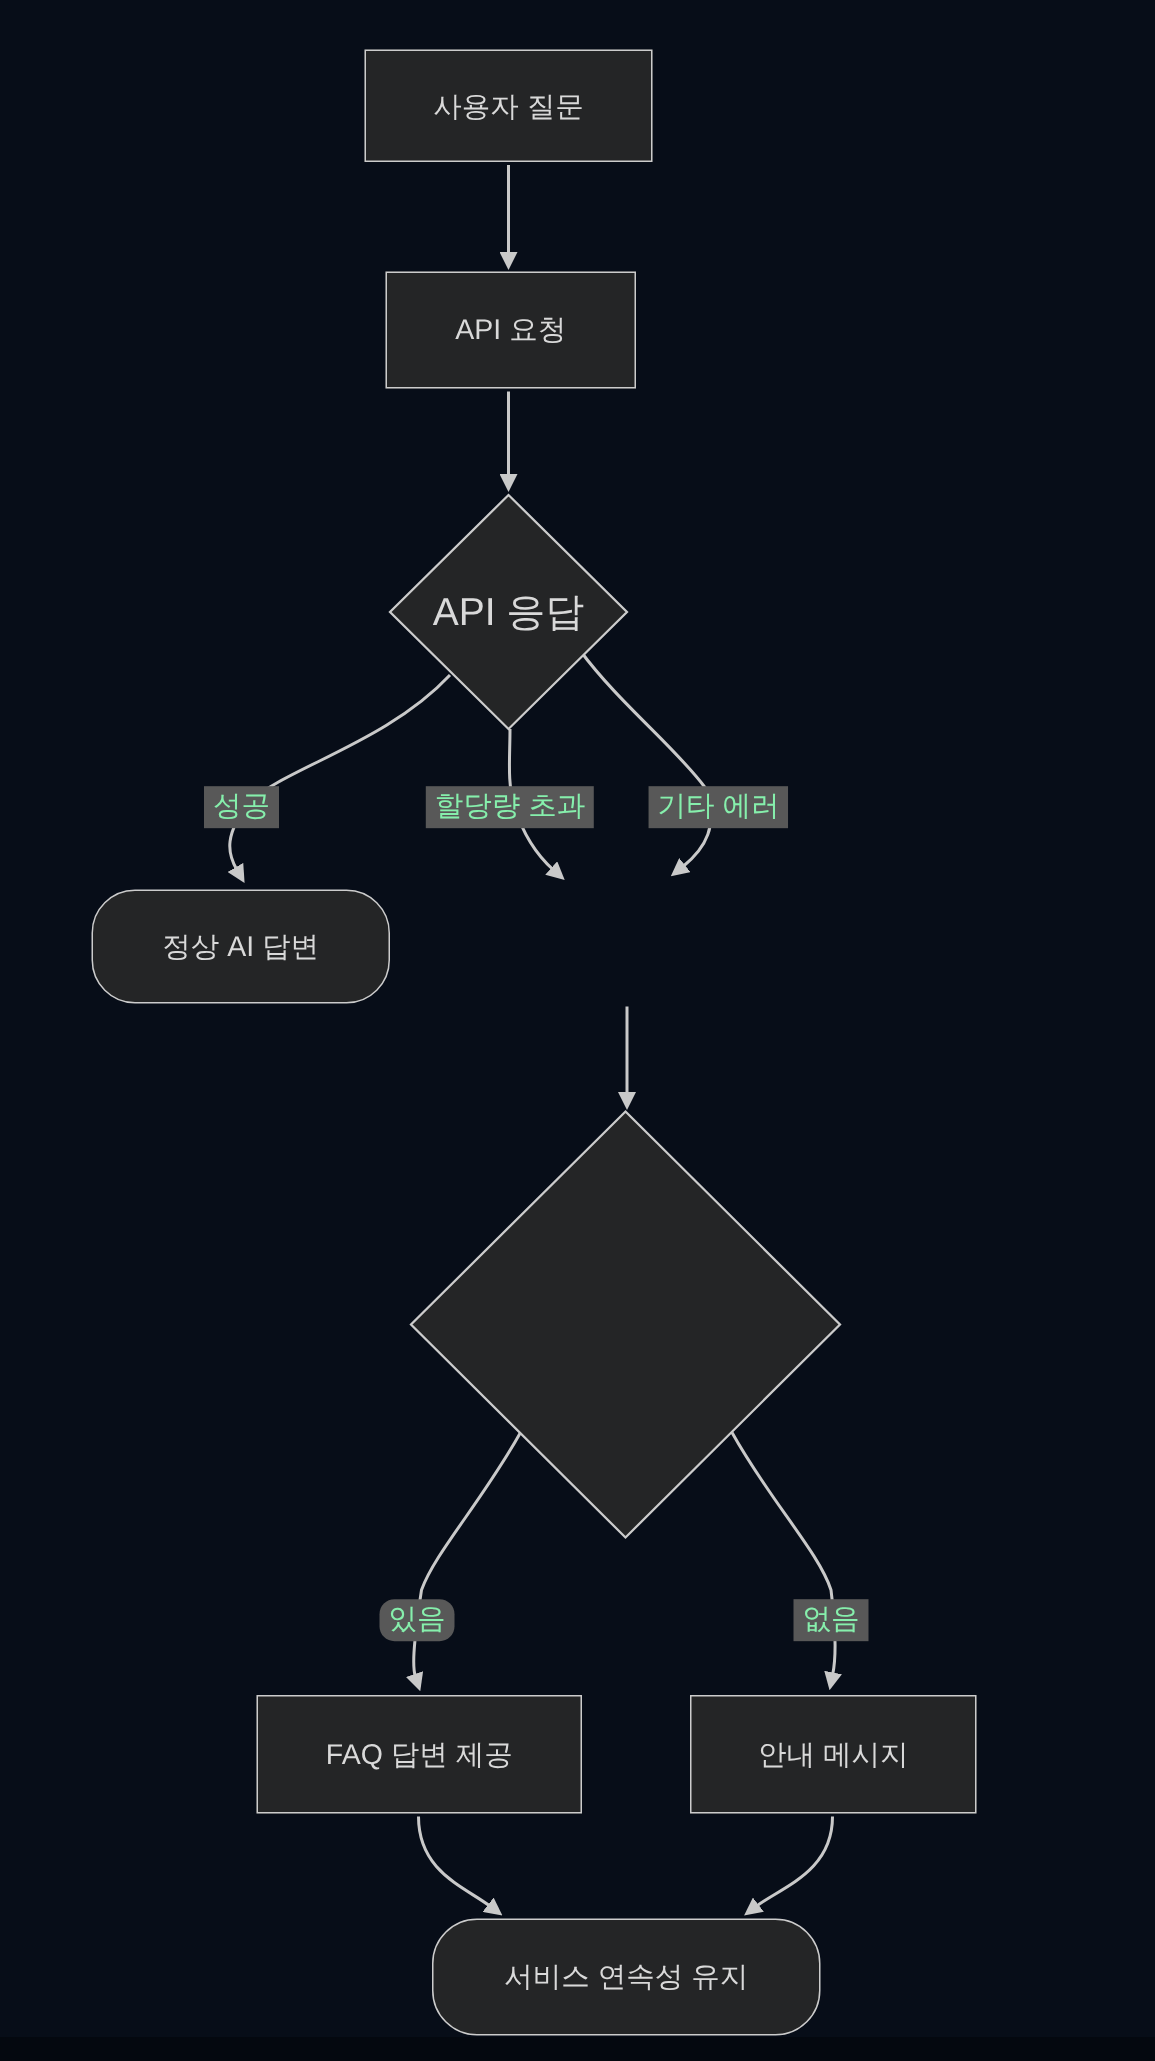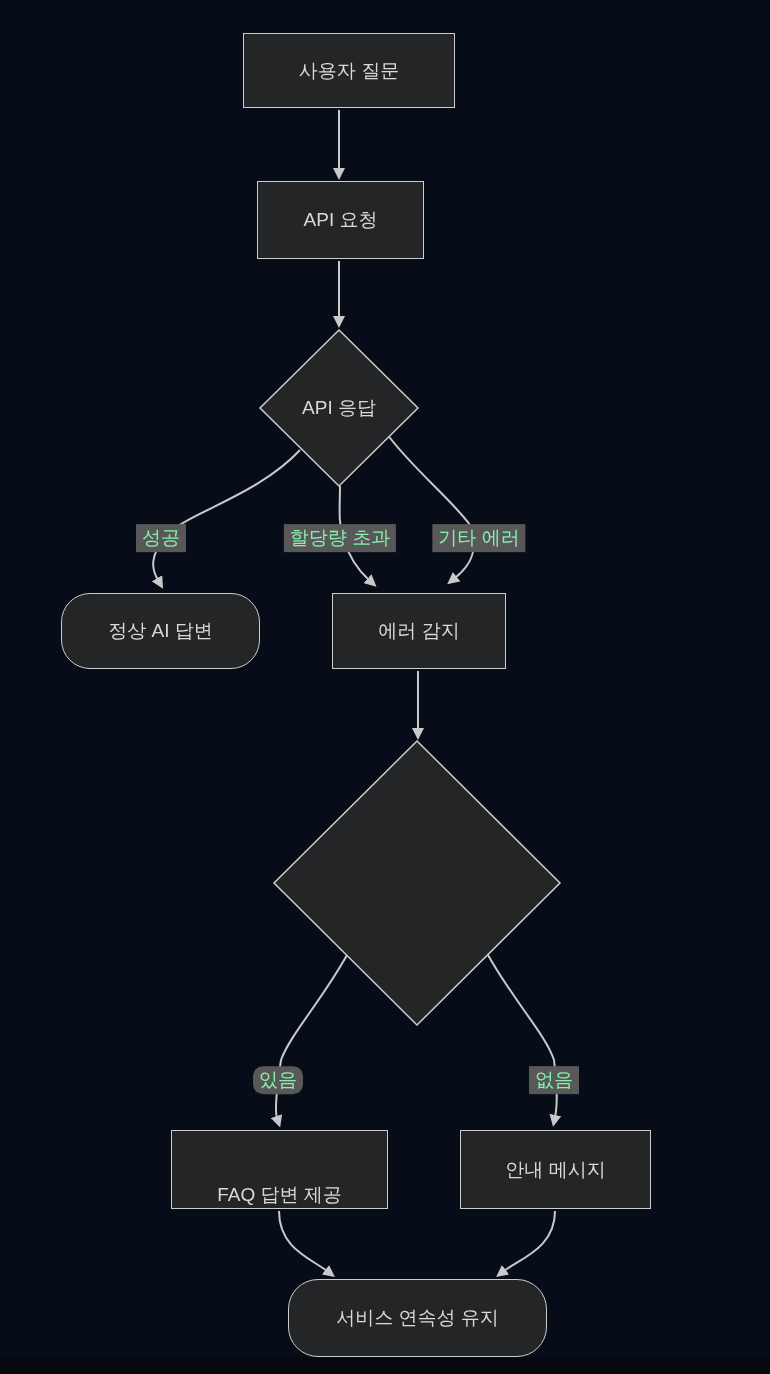--- a/index.html
+++ b/index.html
@@ -35,21 +35,21 @@
     align-items: center;
     justify-content: center;
     color: #d9d9d9;
     font-size: 19px;
     white-space: nowrap;
   }
   .diamond-label {
     position: absolute;
     transform: translate(-50%, -50%);
     color: #d9d9d9;
-    font-size: 19px;
+    font-size: 26px;
     white-space: nowrap;
   }
   .edge-label {
     position: absolute;
     transform: translate(-50%, -50%);
     background: #585858;
     color: #86efac;
     font-size: 19px;
     line-height: 1.25;
     padding: 2px 6px;
@@ -84,40 +84,37 @@
     <path class="edge" d="M418,671 L418,730" marker-end="url(#arrow)"></path>
     <path class="edge" d="M347,955 C322,1000 290,1035 281,1060 C275,1100 275,1112 277,1118" marker-end="url(#arrow)"></path>
     <path class="edge" d="M488,955 C513,1000 546,1035 554,1060 C559,1100 556,1112 555,1117" marker-end="url(#arrow)"></path>
     <path class="edge" d="M279,1211 C279,1248 310,1258 327,1271" marker-end="url(#arrow)"></path>
     <path class="edge" d="M555,1211 C555,1248 521,1258 504,1271" marker-end="url(#arrow)"></path>
 
     <polygon class="diamond" points="339,330 418,408 339,486 260,408"></polygon>
     <polygon class="diamond" points="417,741 560,883 417,1025 274,883"></polygon>
   </svg>
 
-  <div class="node-rect" style="left:243px; top:33px; width:212px; height:75px;">
+  <div class="node-rect" style="left:243px; top:33px; width:192px; height:75px;">
     <span>사용자 질문</span>
   </div>
 
   <div class="node-rect" style="left:257px; top:181px; width:167px; height:78px;">
     <span>API 요청</span>
   </div>
 
   <div class="diamond-label" style="left:339px; top:408px;">API 응답</div>
 
   <div class="node-rect" style="left:61px; top:593px; width:199px; height:76px;border-radius:29px;">
     <span>정상 AI 답변</span>
   </div>
 
-  <div class="node-rect" style="left:332px; top:593px; width:174px; height:76px;">
-    <span>에러 감지</span>
-  </div>
 
 
-  <div class="node-rect" style="left:171px; top:1130px; width:217px; height:79px;align-items:flex-end;">
+  <div class="node-rect" style="left:171px; top:1130px; width:217px; height:79px;">
     <span>FAQ 답변 제공</span>
   </div>
 
   <div class="node-rect" style="left:460px; top:1130px; width:191px; height:79px;">
     <span>안내 메시지</span>
   </div>
 
   <div class="node-rect" style="left:288px; top:1279px; width:259px; height:78px;border-radius:30px;">
     <span>서비스 연속성 유지</span>
   </div>

